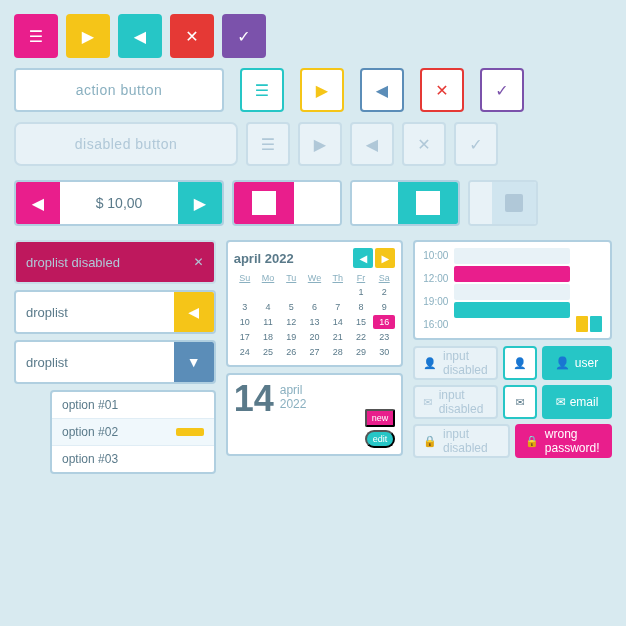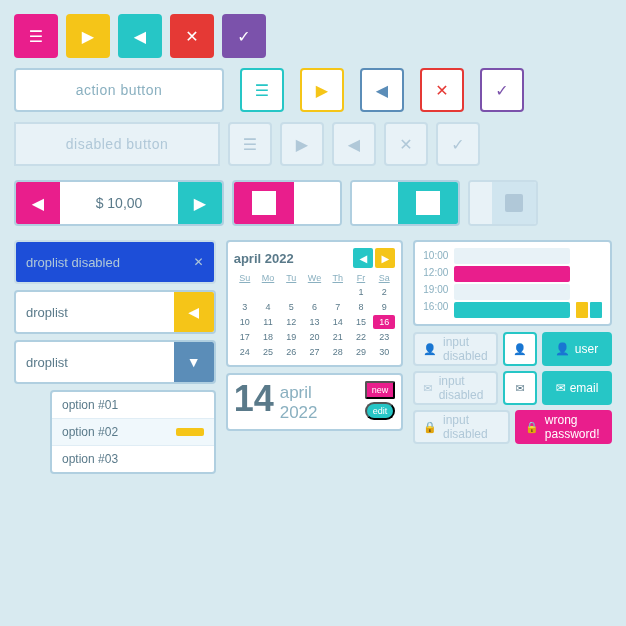--- a/index.html
+++ b/index.html
@@ -108,25 +108,25 @@
       color: #7b52ab;
     }
 
     
     .row3 {
       display: flex;
       gap: 8px;
       align-items: center;
     }
     .disabled-btn {
-      width: 206px;
+      width: 224px;
       height: 44px;
       background: #e8f2f7;
       border: 2px solid #c8dde8;
-      border-radius: 0;
+      border-radius: 7px;
       color: #b0c8d8;
       font-size: 14px;
       cursor: not-allowed;
       letter-spacing: 0.5px;
     }
     .icon-btn-disabled {
       width: 44px;
       height: 44px;
       background: #e8f2f7;
       border: 2px solid #c8dde8;
@@ -273,21 +273,21 @@
 
     
     .left-col {
       display: flex;
       flex-direction: column;
       gap: 6px;
       width: 210px;
     }
 
     .droplist-disabled {
-      background: #1d4ed8;
+      background: #be185d;
       border: 2px solid #c8dde8;
       border-radius: 4px;
       height: 44px;
       display: flex;
       align-items: center;
       justify-content: space-between;
       padding: 0 10px;
       color: #b0c8d8;
       font-size: 13px;
       cursor: not-allowed;
@@ -448,29 +448,30 @@
     }
     .date-big {
       font-size: 36px;
       font-weight: bold;
       color: #5a7a8a;
       line-height: 1;
     }
     .date-month-year {
       display: flex;
       flex-direction: column;
-      font-size: 17px;
+      font-size: 12px;
       color: #8ab0c0;
       margin-top: 2px;
     }
     .date-actions {
       display: flex;
       flex-direction: column;
       gap: 3px;
       margin-left: auto;
+      margin-top: 28px;
     }
     .date-tag {
       font-size: 9px;
       color: white;
       padding: 2px 5px;
       border-radius: 2px;
       cursor: pointer;
     }
 
     
@@ -485,21 +486,21 @@
       background: white;
       border: 2px solid #b0cfe0;
       border-radius: 4px;
       padding: 6px 8px;
       display: flex;
       gap: 6px;
     }
     .time-slots {
       display: flex;
       flex-direction: column;
-      gap: 2px;
+      gap: 8px;
       font-size: 10px;
       color: #8ab0c0;
     }
     .time-slot {
       padding: 2px 0;
     }
     .time-blocks {
       flex: 1;
       display: flex;
       flex-direction: column;

